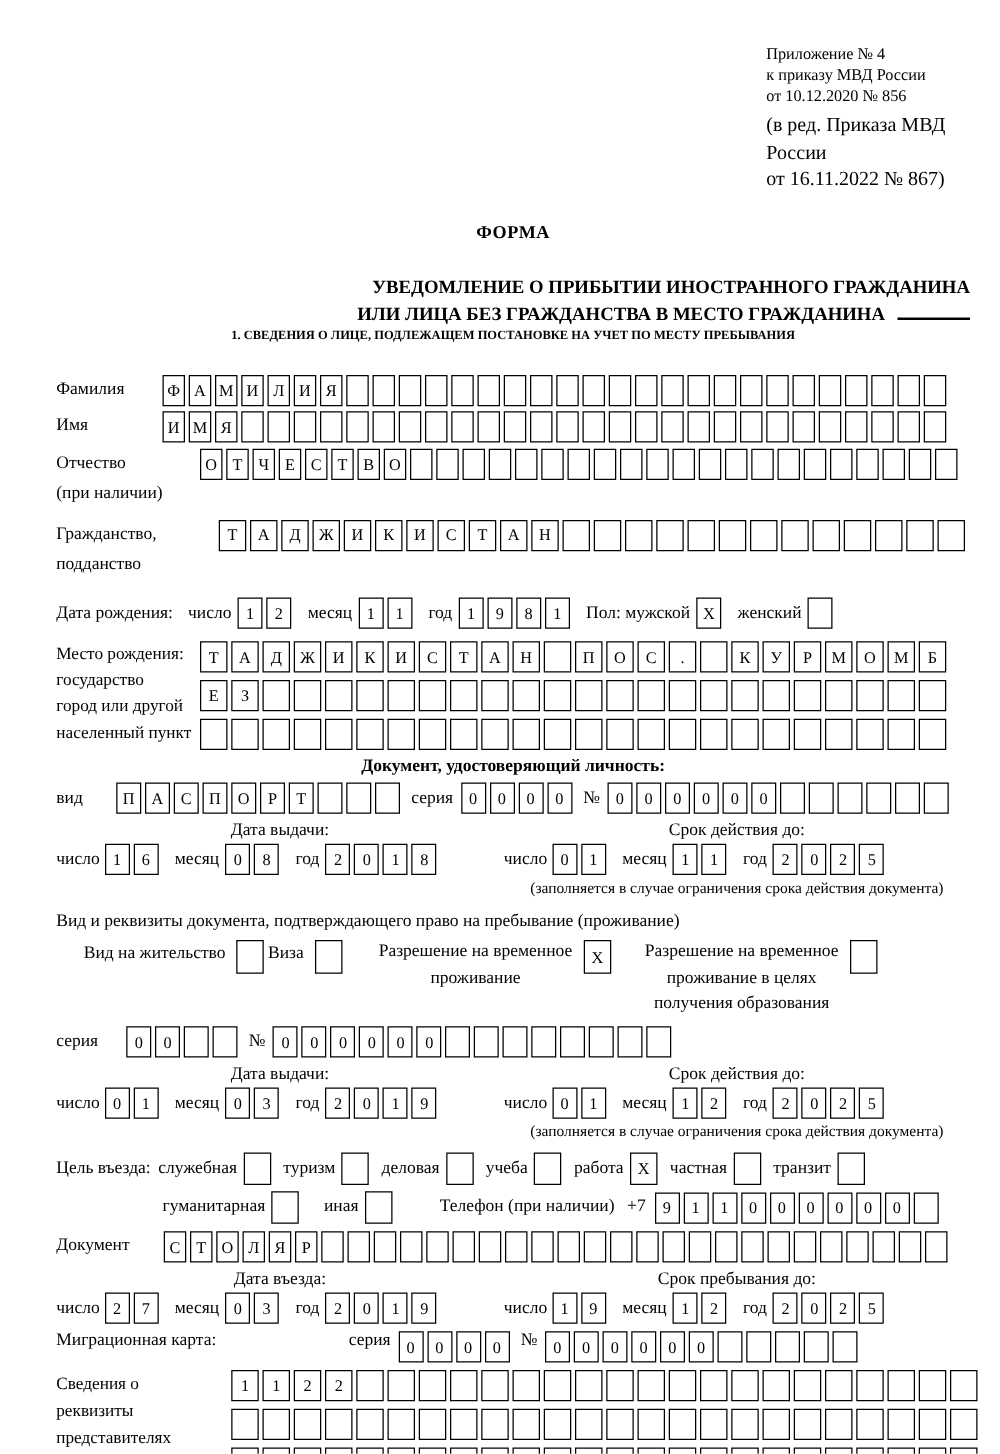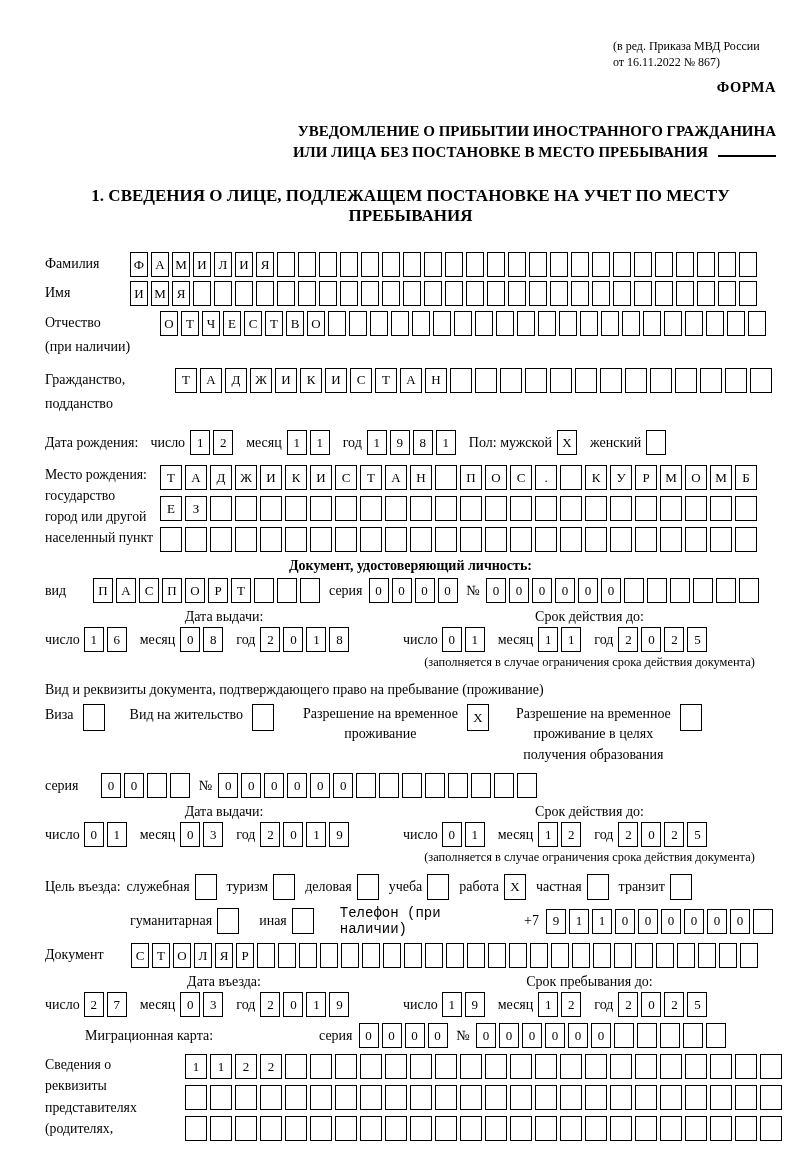--- a/index.html
+++ b/index.html
@@ -1,27 +1,27 @@
 <!DOCTYPE html>
 <html><head>
 <meta charset="utf-8">
 <style>
   html,body{margin:0;padding:0;background:#fff;}
   body{width:800px;height:1163px;font-family:"Liberation Serif",serif;color:#000;font-size:14px;}
   .page{box-sizing:border-box;width:800px;height:1163px;padding:34px 24px 0 45px;overflow:hidden;}
 
   
   .appendix{margin-left:568px;font-size:13px;line-height:1.32;}
-  .amendment{margin-left:568px;font-size:12px;line-height:1.32;margin-top:5px;}
-  .forma{font-weight:bold;text-align:right;margin-top:8px;font-size:14.5px;letter-spacing:.5px;}
+  .amendment{margin-left:568px;font-size:16px;line-height:1.32;margin-top:5px;}
+  .forma{font-weight:bold;text-align:center;margin-top:24px;font-size:14.5px;letter-spacing:.5px;}
 
   
   .title{font-weight:bold;text-align:right;font-size:15px;line-height:1.45;margin-top:25px;}
   .uline{display:inline-block;width:58px;border-bottom:2px solid #000;margin-left:10px;height:12px;}
-  .sec-heading{font-weight:bold;text-align:center;font-size:17px;margin-top:22px;}
+  .sec-heading{font-weight:bold;text-align:center;font-size:10px;}
 
   
   .row{display:flex;align-items:flex-start;}
   .lbl{flex:none;}
   .cells{display:flex;flex:none;}
   .cell{flex:none;display:flex;align-items:center;justify-content:center;
         width:var(--cw,18px);height:var(--ch,25px);border:1.5px solid #000;
         margin-right:3px;box-sizing:border-box;font-size:13px;background:#fff;}
   .cw20{--cw:20px;}
   .cw22{--cw:22px;}
@@ -72,47 +72,52 @@
 
   .r-seriya{margin-top:8px;align-items:center;}
   .r-seriya .lbl{width:56px;}
 
   .r-purpose{margin-top:9px;align-items:center;flex-wrap:nowrap;}
   .r-purpose .prefix{margin-right:6px;}
   .pitem{display:flex;align-items:center;margin-right:7px;}
   .pitem .txt{margin-right:5px;}
   .pcb{--cw:22px;--ch:26px;}
   .r-purpose2{margin-top:5px;margin-left:85px;align-items:center;}
-  .phone-lbl{margin:0 10px 0 16px;font-family:Liberation Mono, monospace;}
+  .phone-lbl{margin:0 10px 0 28px;}
   .plus7{margin-right:7px;}
 
   .r-profession{margin-top:6px;}
   .r-profession .lbl{width:86px;padding-top:4px;}
 
-  .r-migcard{margin-top:6px;align-items:center;margin-left:40px;}
+  .r-migcard{margin-top:6px;}
   .r-migcard .lbl{width:162px;}
   .mig-seriya{margin-left:72px;margin-right:6px;}
 
   .r-reps{margin-top:6px;}
   .r-reps .lbl{width:140px;line-height:1.55;font-size:13.8px;}
 </style>
 </head>
 <body>
 
 <div class="page">
 
+  <div class="appendix">
+    <div>Приложение № 4</div>
+    <div>к приказу МВД России</div>
+    <div>от 10.12.2020 № 856</div>
+  </div>
   <div class="amendment">
     <div>(в ред. Приказа МВД России</div>
     <div>от 16.11.2022 № 867)</div>
   </div>
   <div class="forma">ФОРМА</div>
 
   <div class="title">
     <div>УВЕДОМЛЕНИЕ О ПРИБЫТИИ ИНОСТРАННОГО ГРАЖДАНИНА</div>
-    <div><span>ИЛИ ЛИЦА БЕЗ ПОСТАНОВКЕ В МЕСТО ПРЕБЫВАНИЯ</span><span class="uline"></span></div>
+    <div><span>ИЛИ ЛИЦА БЕЗ ГРАЖДАНСТВА В МЕСТО ГРАЖДАНИНА</span><span class="uline"></span></div>
   </div>
 
   <div class="sec-heading">1. СВЕДЕНИЯ О ЛИЦЕ, ПОДЛЕЖАЩЕМ ПОСТАНОВКЕ НА УЧЕТ ПО МЕСТУ ПРЕБЫВАНИЯ</div>
 
   <div class="row r-surname">
     <div class="lbl">Фамилия</div>
     <div class="cells">
         <span class="cell">Ф</span>
         <span class="cell">А</span>
         <span class="cell">М</span>
@@ -457,28 +462,28 @@
       </div>
       <div class="small-note">(заполняется в случае ограничения срока действия документа)</div>
     </div>
   </div>
 
   <div class="res-text">
     <div>Вид и реквизиты документа, подтверждающего право на пребывание (проживание)</div>
   </div>
 
   <div class="cbrow">
+    <div class="cbitem cbi-2">
+      <span class="txt">Вид на жительство</span>
+      <span class="cells cb">
+          <span class="cell"></span>
+        </span>
+    </div>
     <div class="cbitem cbi-1">
       <span class="txt">Виза</span>
-      <span class="cells cb">
-          <span class="cell"></span>
-        </span>
-    </div>
-    <div class="cbitem cbi-2">
-      <span class="txt">Вид на жительство</span>
       <span class="cells cb">
           <span class="cell"></span>
         </span>
     </div>
     <div class="cbitem cbi-3">
       <span class="txt multiline">
         <span>Разрешение на временное</span><br>
         <span>проживание</span>
       </span>
       <span class="cells cb">

